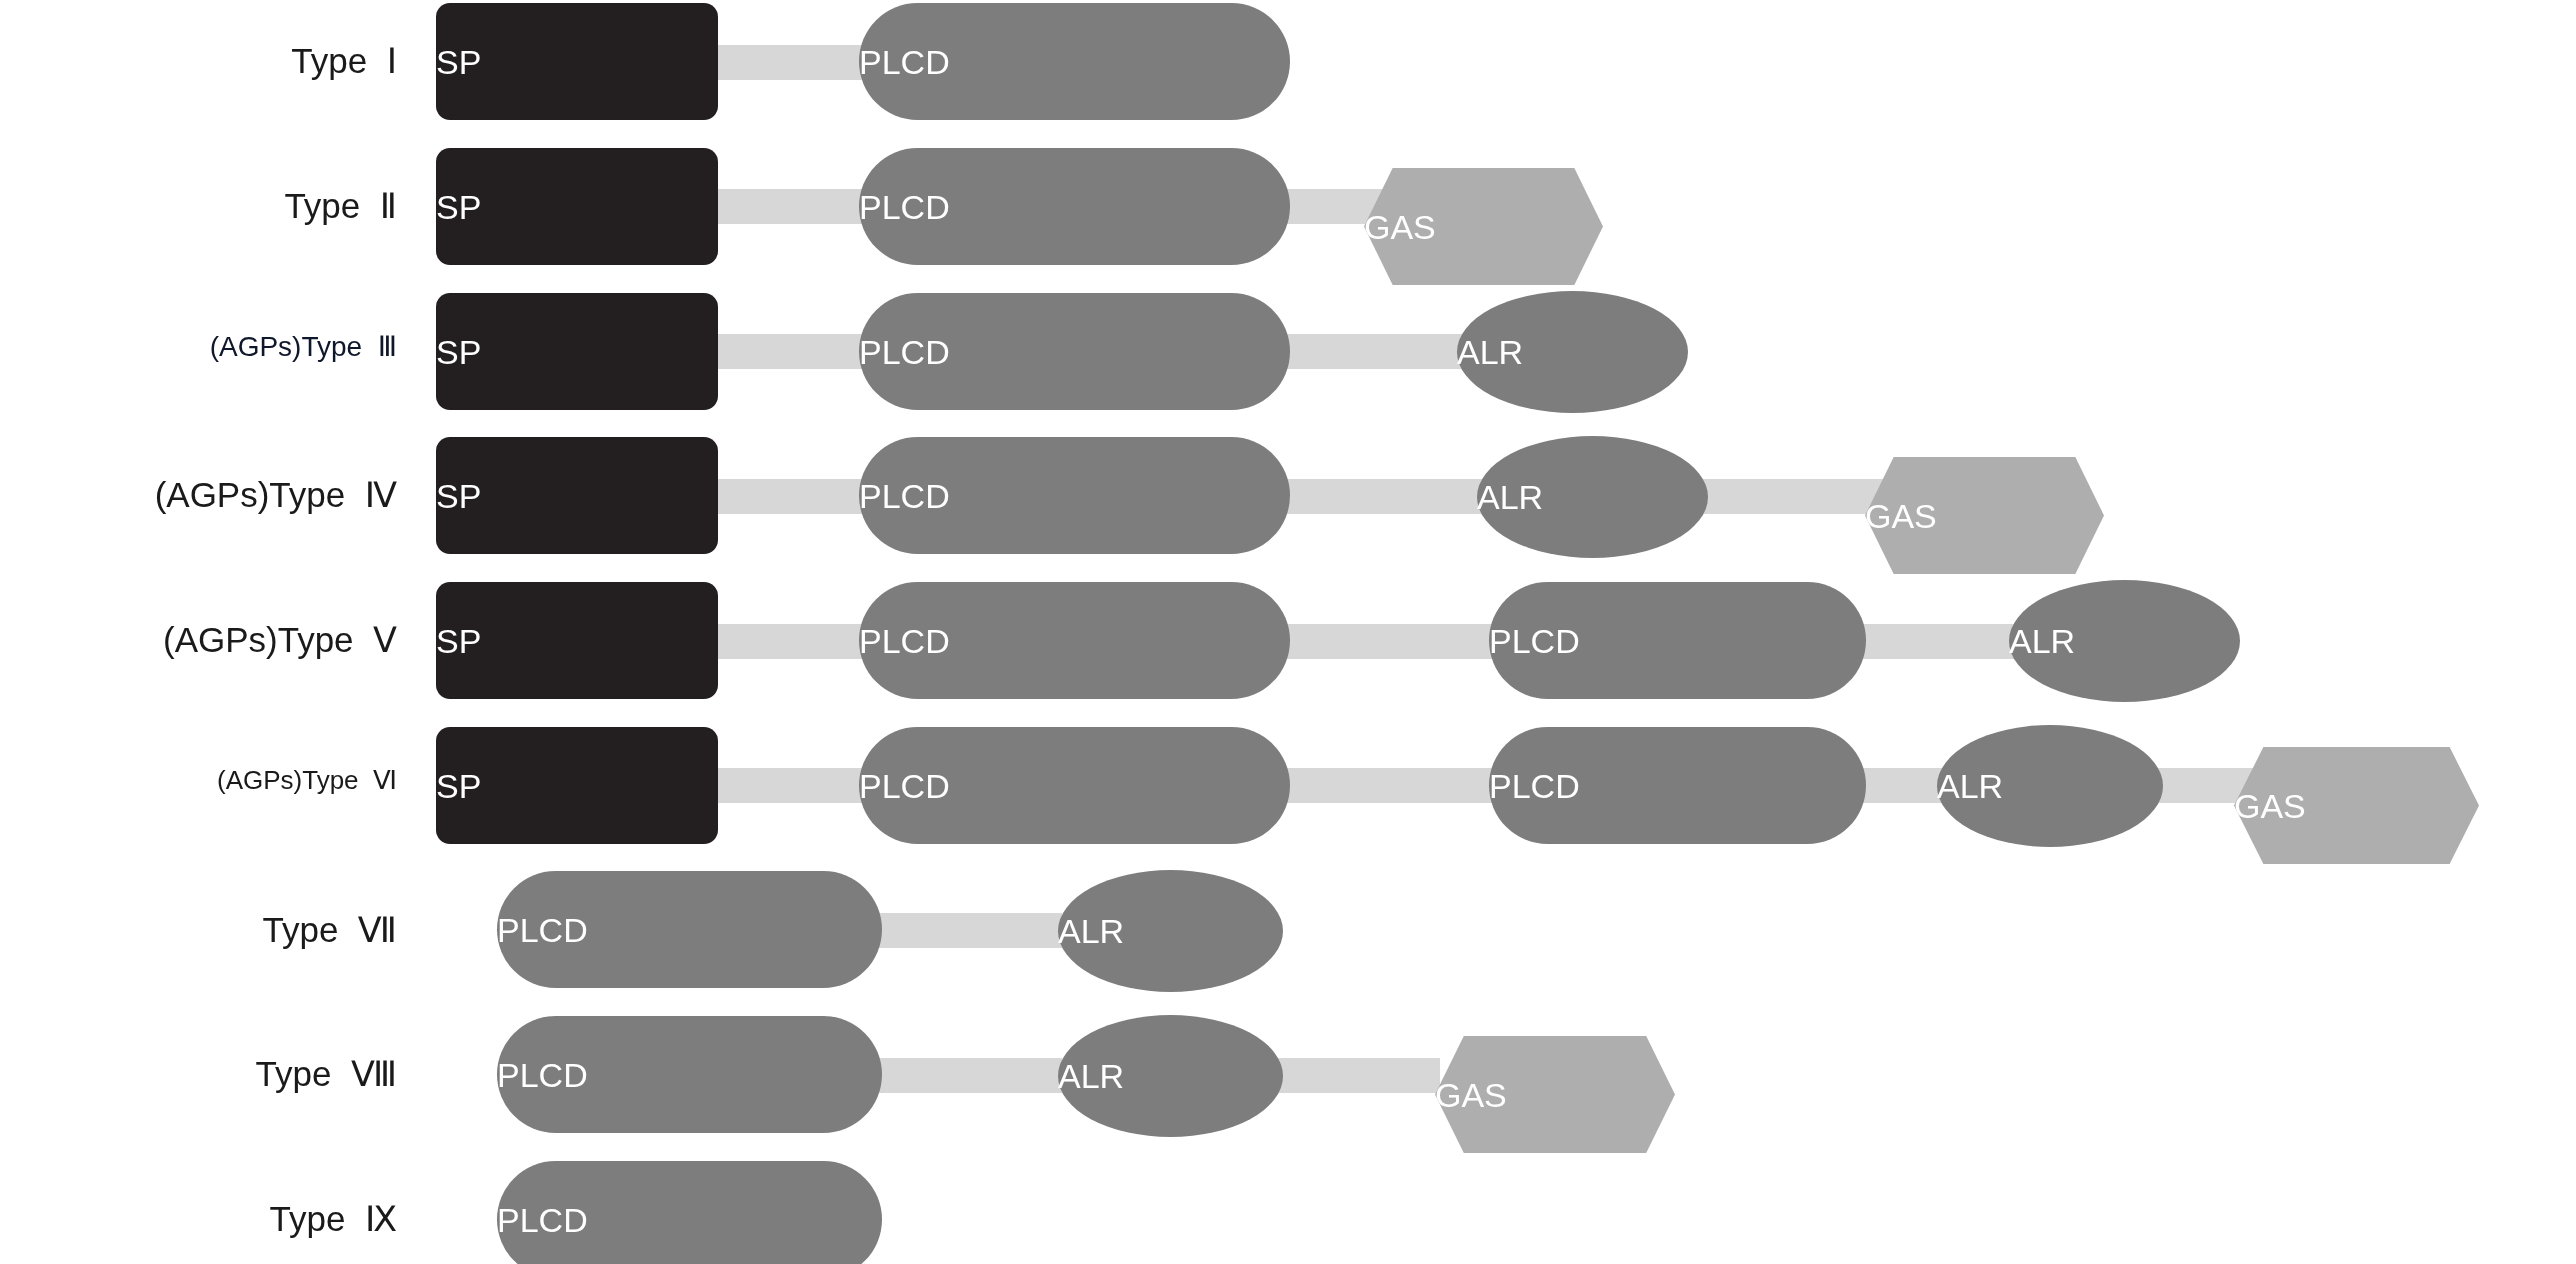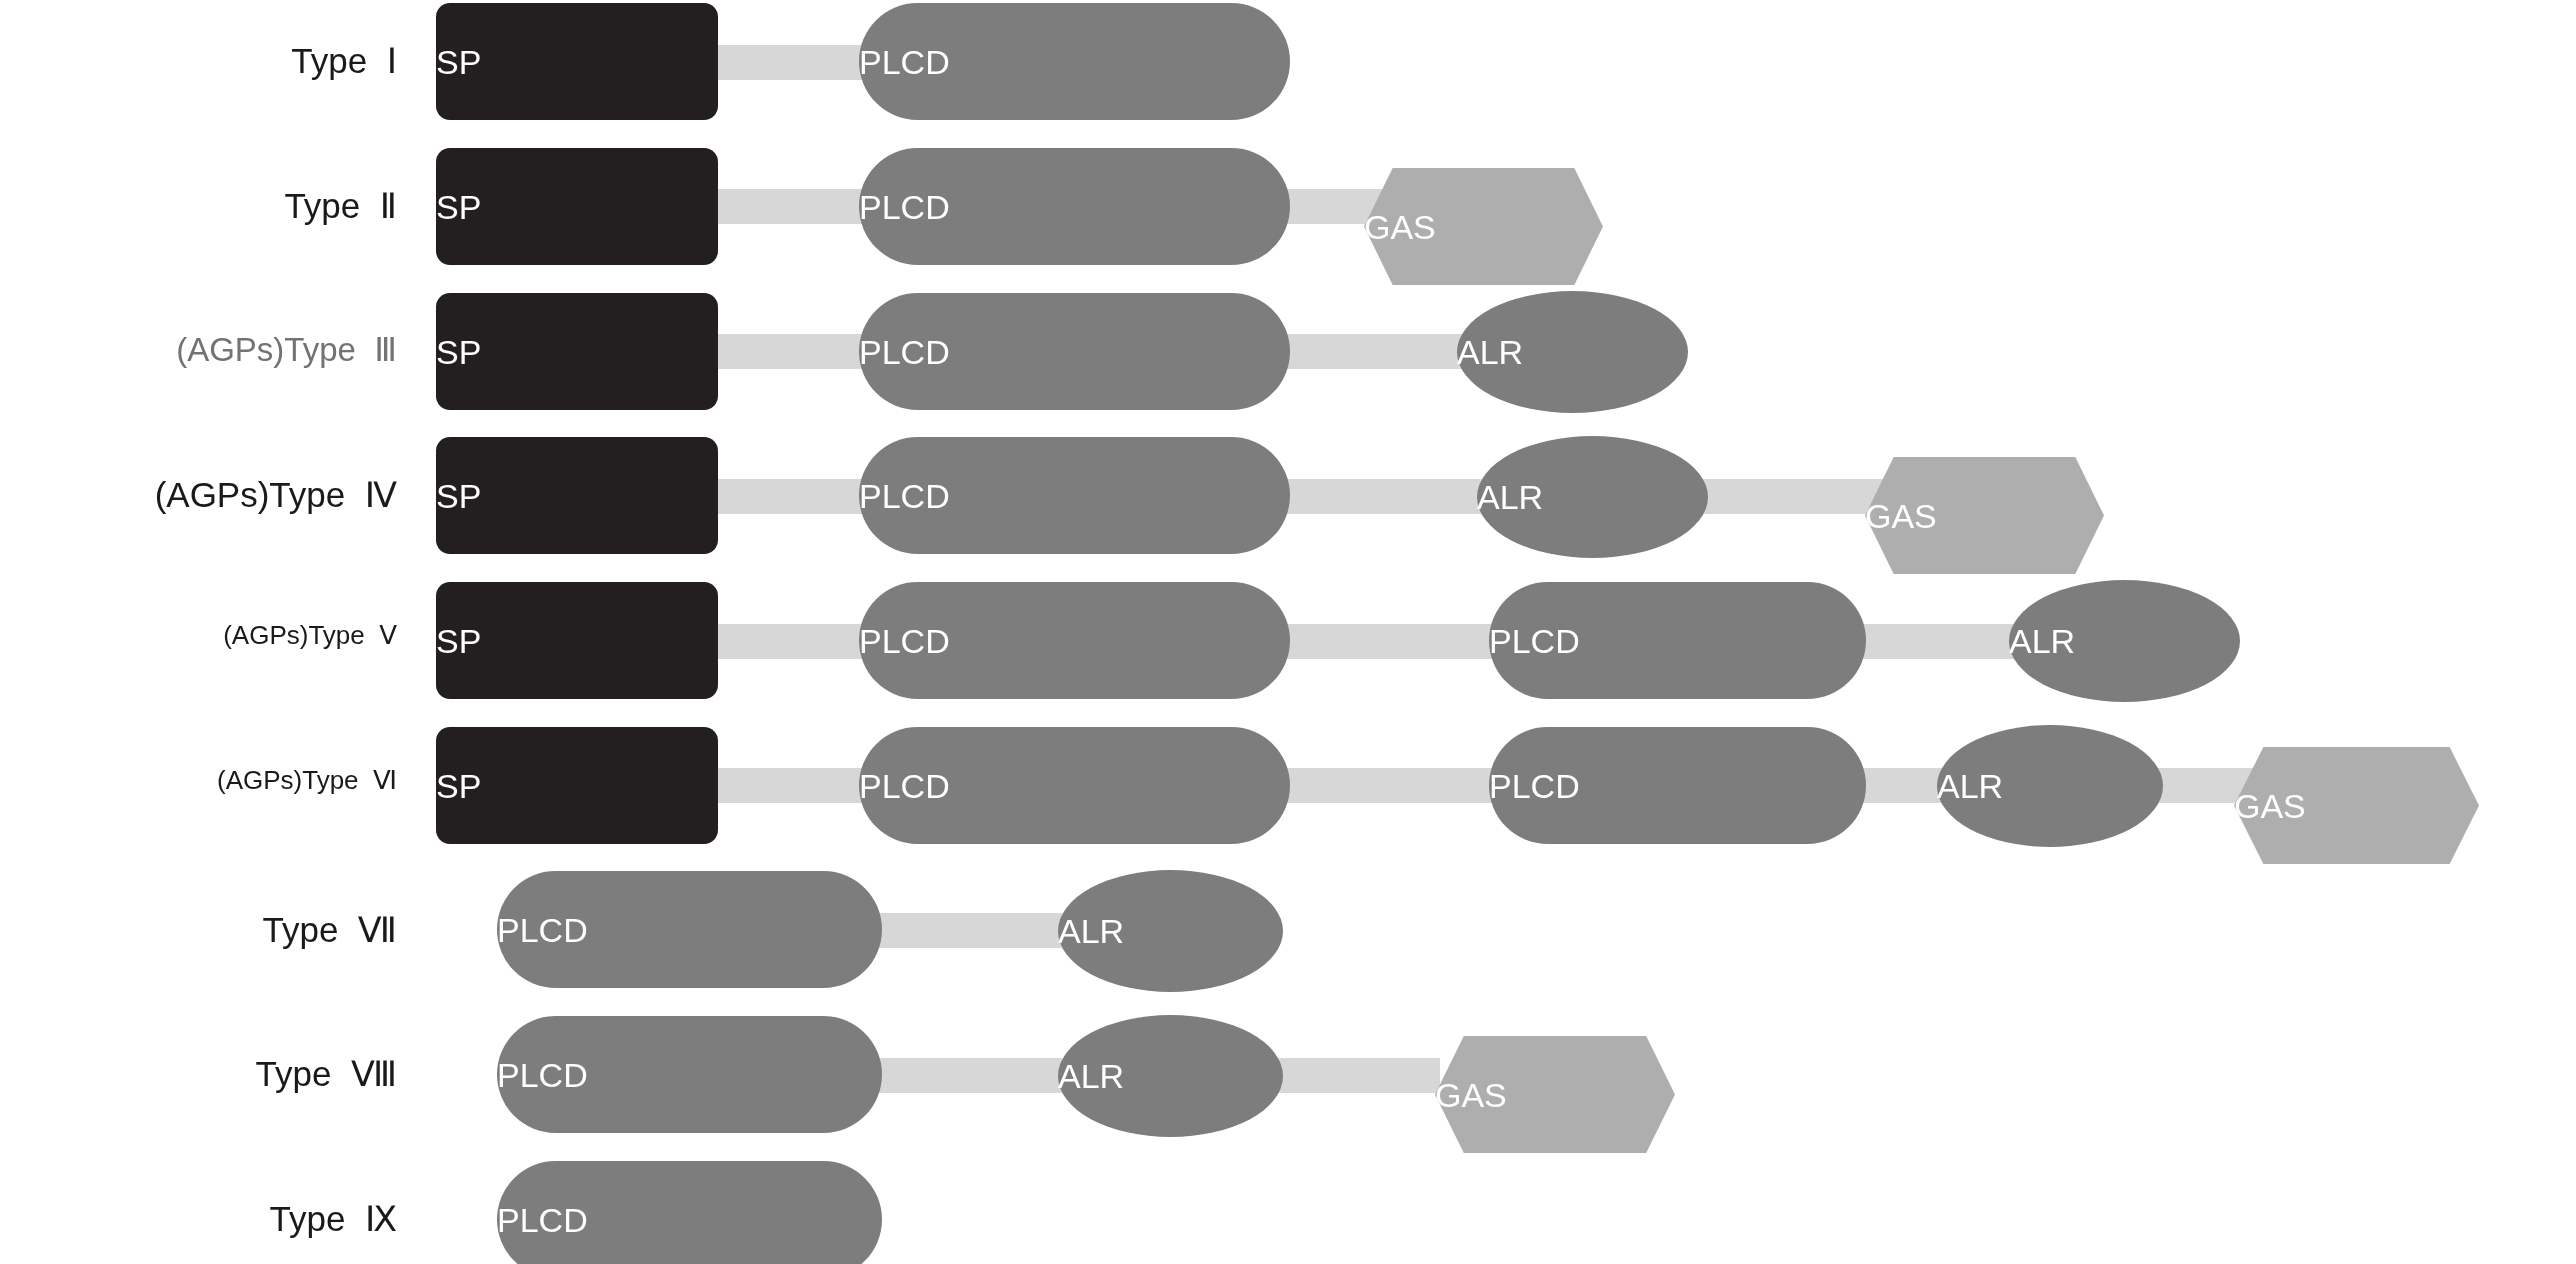--- a/index.html
+++ b/index.html
@@ -88,21 +88,21 @@
         <span class="shape-label" style="font-size: 34px; color: rgb(255, 255, 255);">SP</span>
       </div>
       <div class="shape plcd" style="left: 859px; top: 148px; width: 431px; height: 117px; background: rgb(125, 125, 125);">
         <span class="shape-label" style="font-size: 34px; color: rgb(255, 255, 255);">PLCD</span>
       </div>
       <div class="shape gas" style="left: 1364px; top: 148px; width: 239px; height: 117px; background: rgb(174, 174, 174);">
         <span class="shape-label" style="font-size: 34px; color: rgb(255, 255, 255);">GAS</span>
       </div>
     </div>
     <div class="row" style="top: 0px;">
-      <div class="row-label" style="right: 2179px; top: 333px; font-size: 33px; color: #737373;"><span>(AGPs)Type</span><span>&nbsp;&nbsp;</span><span class="numeral">Ⅲ</span></div>
+      <div class="row-label" style="right: 2179px; top: 333px; font-size: 28px; color: #0f172a;"><span>(AGPs)Type</span><span>&nbsp;&nbsp;</span><span class="numeral">Ⅲ</span></div>
       <div class="connector" style="left: 693px; top: 334px; width: 192px; height: 35px; background: rgb(215, 215, 215);"></div>
       <div class="connector" style="left: 1263px; top: 334px; width: 231px; height: 35px; background: rgb(215, 215, 215);"></div>
       <div class="shape sp" style="left: 436px; top: 293px; width: 282px; height: 117px; background: rgb(35, 31, 32);">
         <span class="shape-label" style="font-size: 34px; color: rgb(255, 255, 255);">SP</span>
       </div>
       <div class="shape plcd" style="left: 859px; top: 293px; width: 431px; height: 117px; background: rgb(125, 125, 125);">
         <span class="shape-label" style="font-size: 34px; color: rgb(255, 255, 255);">PLCD</span>
       </div>
       <div class="shape alr" style="left: 1457px; top: 291px; width: 231px; height: 122px; background: rgb(125, 125, 125);">
         <span class="shape-label" style="font-size: 34px; color: rgb(255, 255, 255);">ALR</span>
@@ -120,21 +120,21 @@
         <span class="shape-label" style="font-size: 34px; color: rgb(255, 255, 255);">PLCD</span>
       </div>
       <div class="shape alr" style="left: 1477px; top: 436px; width: 231px; height: 122px; background: rgb(125, 125, 125);">
         <span class="shape-label" style="font-size: 34px; color: rgb(255, 255, 255);">ALR</span>
       </div>
       <div class="shape gas" style="left: 1865px; top: 437px; width: 239px; height: 117px; background: rgb(174, 174, 174);">
         <span class="shape-label" style="font-size: 34px; color: rgb(255, 255, 255);">GAS</span>
       </div>
     </div>
     <div class="row" style="top: 0px;">
-      <div class="row-label" style="right: 2179px; top: 622px; font-size: 26px; color: rgb(26, 26, 26);"><span>(AGPs)Type</span><span>&nbsp;&nbsp;</span><span class="numeral">Ⅴ</span></div>
+      <div class="row-label" style="right: 2179px; top: 622px; font-size: 35px; color: rgb(26, 26, 26);"><span>(AGPs)Type</span><span>&nbsp;&nbsp;</span><span class="numeral">Ⅴ</span></div>
       <div class="connector" style="left: 693px; top: 624px; width: 192px; height: 35px; background: rgb(215, 215, 215);"></div>
       <div class="connector" style="left: 1263px; top: 624px; width: 246px; height: 35px; background: rgb(215, 215, 215);"></div>
       <div class="connector" style="left: 1840px; top: 624px; width: 200px; height: 35px; background: rgb(215, 215, 215);"></div>
       <div class="shape sp" style="left: 436px; top: 582px; width: 282px; height: 117px; background: rgb(35, 31, 32);">
         <span class="shape-label" style="font-size: 34px; color: rgb(255, 255, 255);">SP</span>
       </div>
       <div class="shape plcd" style="left: 859px; top: 582px; width: 431px; height: 117px; background: rgb(125, 125, 125);">
         <span class="shape-label" style="font-size: 34px; color: rgb(255, 255, 255);">PLCD</span>
       </div>
       <div class="shape plcd" style="left: 1489px; top: 582px; width: 377px; height: 117px; background: rgb(125, 125, 125);">

